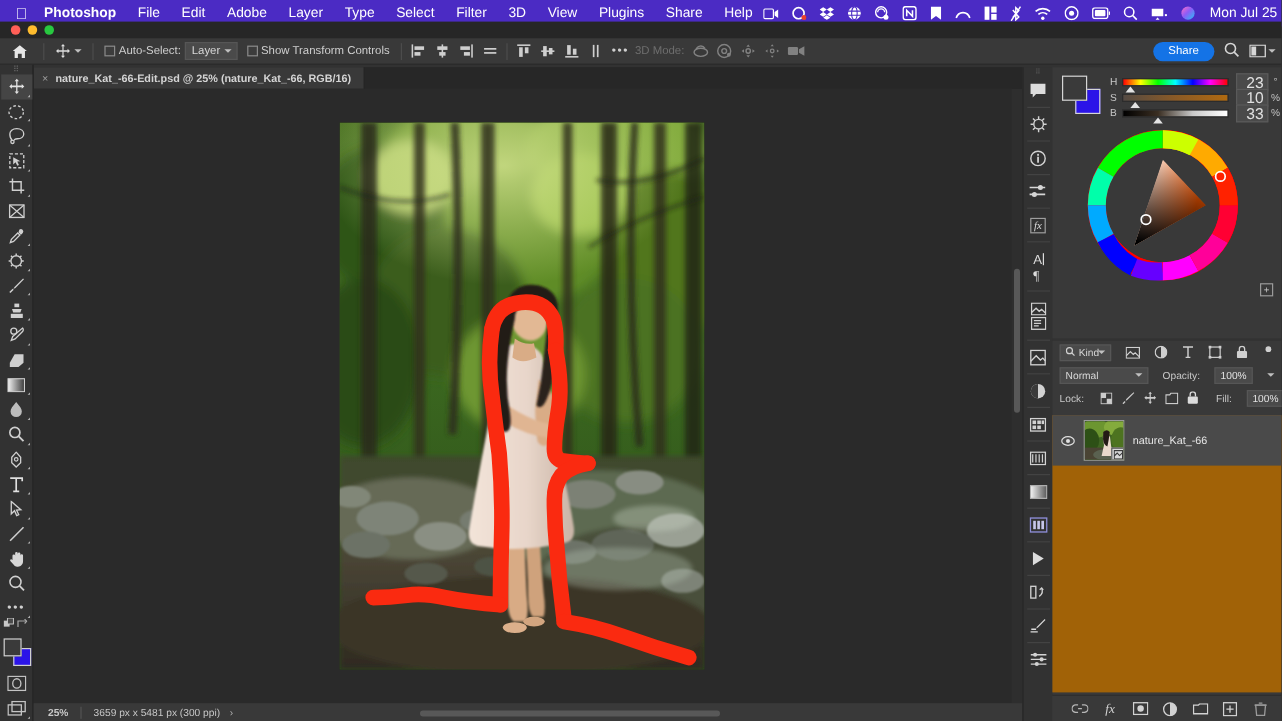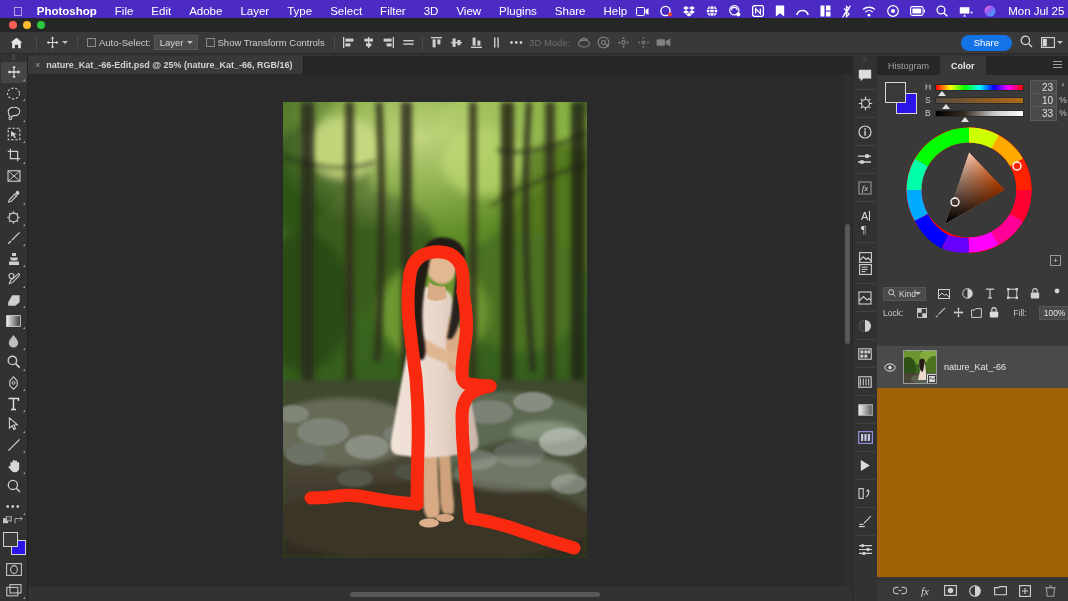--- a/index.html
+++ b/index.html
@@ -215,21 +215,21 @@
   }
   .sl-track.sat { background: linear-gradient(to right,#544a43,#8a5a26,#b06a10); }
   .sl-track.bri { background: linear-gradient(to right,#000000,#3a2e22,#c9c9c9,#ffffff); }
   .sl-thumb {
     position: absolute; top: 6px; width: 0; height: 0;
     border-left: 4px solid transparent; border-right: 4px solid transparent;
     border-bottom: 5px solid #e3e3e3;
   }
   .sl-val {
     margin-left: 6px; width: 27px; height: 15px; background: #4a4a4a;
-    border: 1px solid #5a5a5a; color: #e0e0e0; font-size: 10px;
+    border: 1px solid #5a5a5a; color: #e0e0e0; font-size: 13px;
     display: flex; align-items: center; justify-content: flex-end;
     padding-right: 3px;
   }
   .sl-unit { width: 12px; color: #c0c0c0; font-size: 8.5px; text-align: center; }
   .wheel-wrap { position: relative; width: 191px; height: 150px; }
   .wheel { position: absolute; left: 28px; top: 6px; width: 128px; height: 128px; }
   .cp-addbtn {
     position: absolute; right: 7px; bottom: 4px; width: 11px; height: 11px;
     border: 1px solid #9a9a9a; color: #cfcfcf; font-size: 8px;
     display: flex; align-items: center; justify-content: center; line-height: 1;
@@ -907,20 +907,26 @@
                      q28 10 56 18"></path>
           </g>
         </svg>
       </div>
     </div>
     <div class="vscroll">
       <div class="thumb"></div>
     </div>
   </div>
 
+  <div class="statusbar">
+    <span class="sb-zoom">25%</span>
+    <span class="sb-sep"></span>
+    <span class="sb-dims">3659 px x 5481 px (300 ppi)</span>
+    <span class="sb-arrow">›</span>
+  </div>
   <div class="hscroll"></div>
 
   <div class="rightdock">
     <div class="rd-grip">⠿</div>
     <div class="rd-item">
         <svg width="14" height="13" viewBox="0 0 14 13">
           <path d="M0.8 0.8h12.4v8.6H5.4L2.6 12.2V9.4H0.8Z" fill="#dcdcdc"></path>
         </svg>
       </div>
     <div class="rd-sep"></div>
@@ -1074,31 +1080,20 @@
           </g>
           <circle cx="4.6" cy="2.6" r="1.7" fill="#d2d2d2"></circle>
           <circle cx="10" cy="6.5" r="1.7" fill="#d2d2d2"></circle>
           <circle cx="6" cy="10.4" r="1.7" fill="#d2d2d2"></circle>
         </svg>
       </div>
   </div>
 
   <div class="rightpanels">
 
-    <div class="panel-tabs">
-      <div class="ptab">Histogram</div>
-      <div class="ptab active">Color</div>
-      <div class="pmenu">
-        <span class="pmenu-lines">
-            <div></div>
-            <div></div>
-            <div></div>
-          </span>
-      </div>
-    </div>
     <div class="colorpanel">
       <div class="cp-top">
         <div class="cp-swatches">
           <span class="cp-bg"></span>
           <span class="cp-fg"></span>
         </div>
         <div class="cp-sliders">
           <div class="sl-row">
             <span class="sl-label">H</span>
             <span class="sl-track hue">
@@ -1214,20 +1209,26 @@
               <path d="M2.8 4.4 V2.8 a2.2 2.2 0 0 1 4.4 0 V4.4" fill="none" stroke="#d0d0d0" stroke-width="1.1"></path>
             </svg>
           </span>
         <span class="lp-fico">
             <svg width="10" height="11" viewBox="0 0 10 11">
               <circle cx="5" cy="3" r="2.4" fill="#d0d0d0"></circle>
             </svg>
           </span>
       </div>
 
+      <div class="lp-row">
+        <span class="lp-blend">Normal</span>
+        <span class="lp-txt">Opacity:</span>
+        <span class="lp-num">100%</span>
+        <span class="lp-caret"></span>
+      </div>
 
       <div class="lp-row">
         <span class="lp-txt">Lock:</span>
         <span class="lp-lockicons">
           <span class="lp-fico">
               <svg width="10" height="10" viewBox="0 0 10 10">
                 <rect x="0.5" y="0.5" width="9" height="9" fill="none" stroke="#cccccc" stroke-width="0.9"></rect>
                 <g fill="#cccccc">
                   <rect x="0.5" y="0.5" width="4.2" height="4.2"></rect>
                   <rect x="5.3" y="5.3" width="4.2" height="4.2"></rect>

